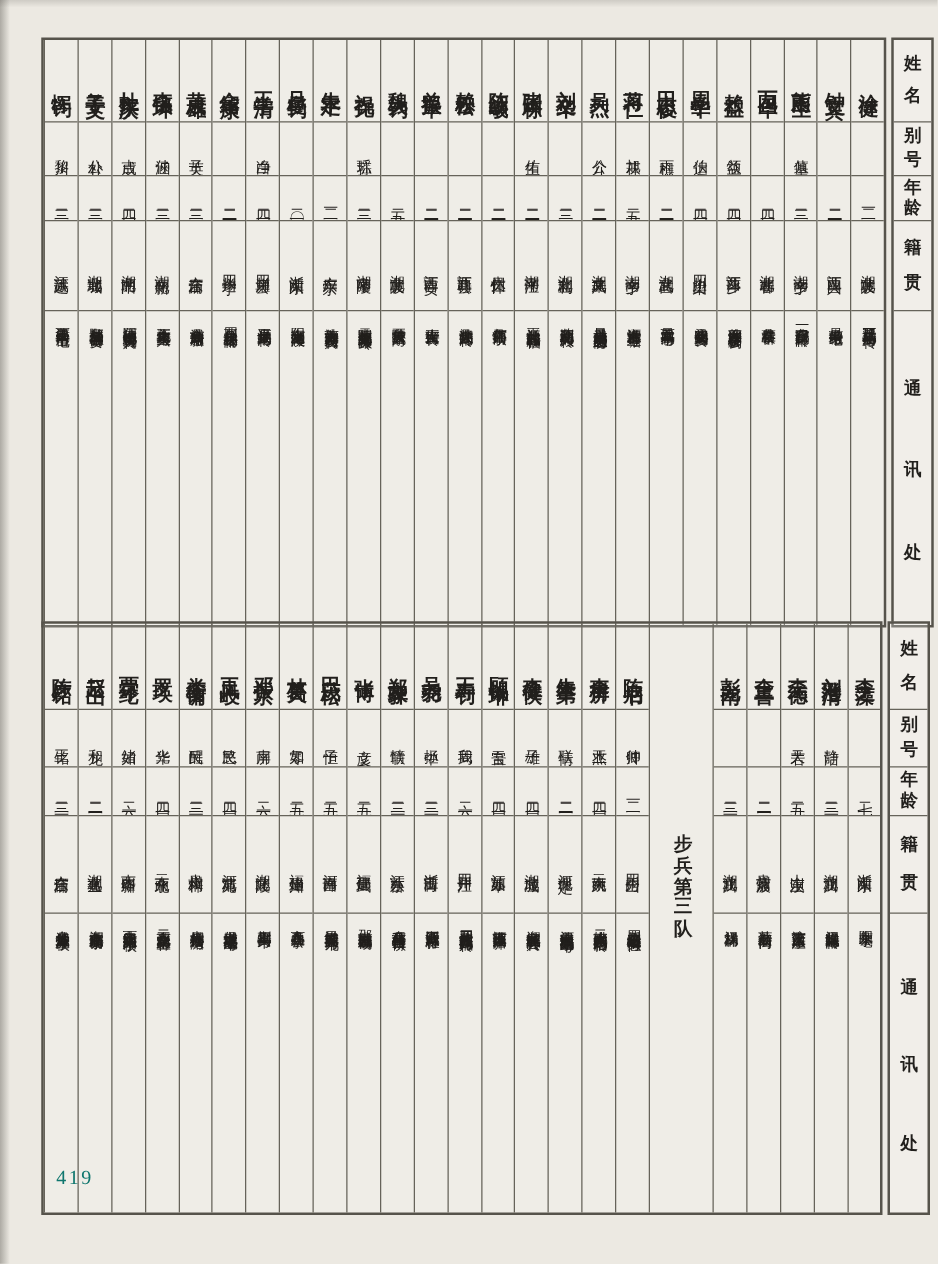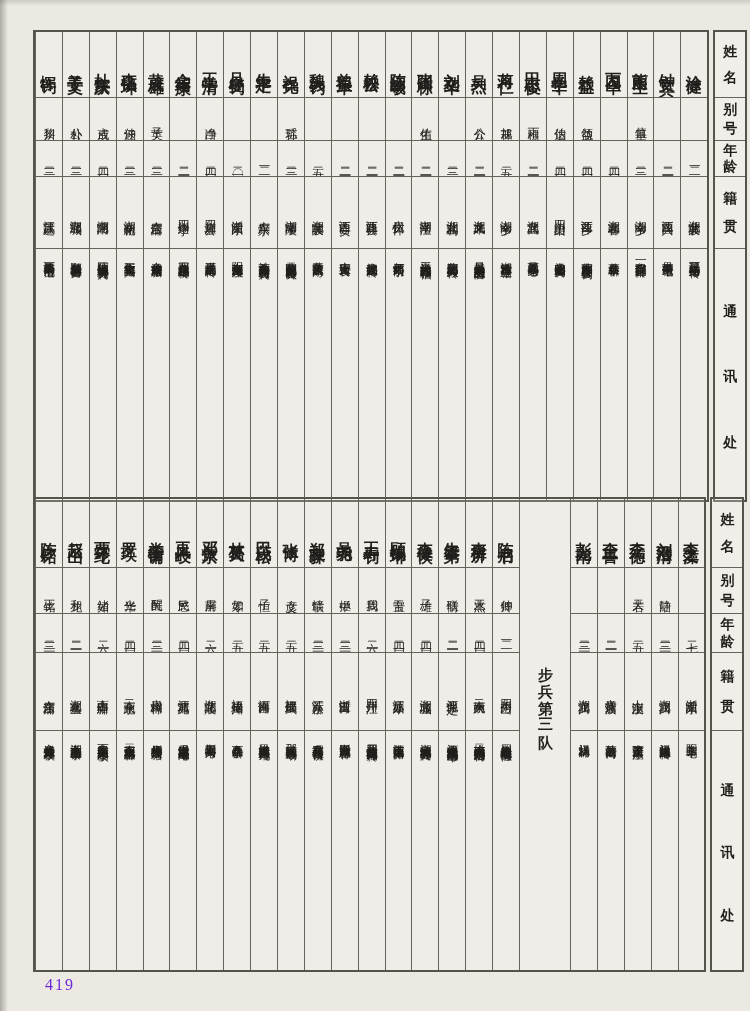--- a/index.html
+++ b/index.html
@@ -53,22 +53,22 @@
   .name-text{font-size:16px;font-weight:700;letter-spacing:3px;line-height:25px;}
   .alias-text,.age-text,.native-text{font-size:12px;letter-spacing:1px;}
   .native-text{line-height:14px;}
   .addr-text{font-size:11.5px;letter-spacing:0.5px;line-height:12.5px;max-height:calc(var(--h-addr) - 8px);}
 
   .hdr-cell{justify-content:space-evenly;}
   .hdr-char{font-size:14px;font-weight:600;line-height:15px;}
   .sep-text{font-size:15px;letter-spacing:17px;padding-top:156px;font-weight:600;}
 
   .page-number{
-    position:absolute;left:45px;top:976px;
-    font-size:16px;letter-spacing:2px;color:#6d28d9;
+    position:absolute;left:45px;top:934px;
+    font-size:16px;letter-spacing:2px;color:#0f766e;
   }
 </style>
 </head>
 <body>
 
 <div class="page">
   <div class="roster table-top" id="roster-top">
       <div class="header-col">
         <div class="cell hdr-cell c-name">
           <span class="hdr-char">姓</span>

